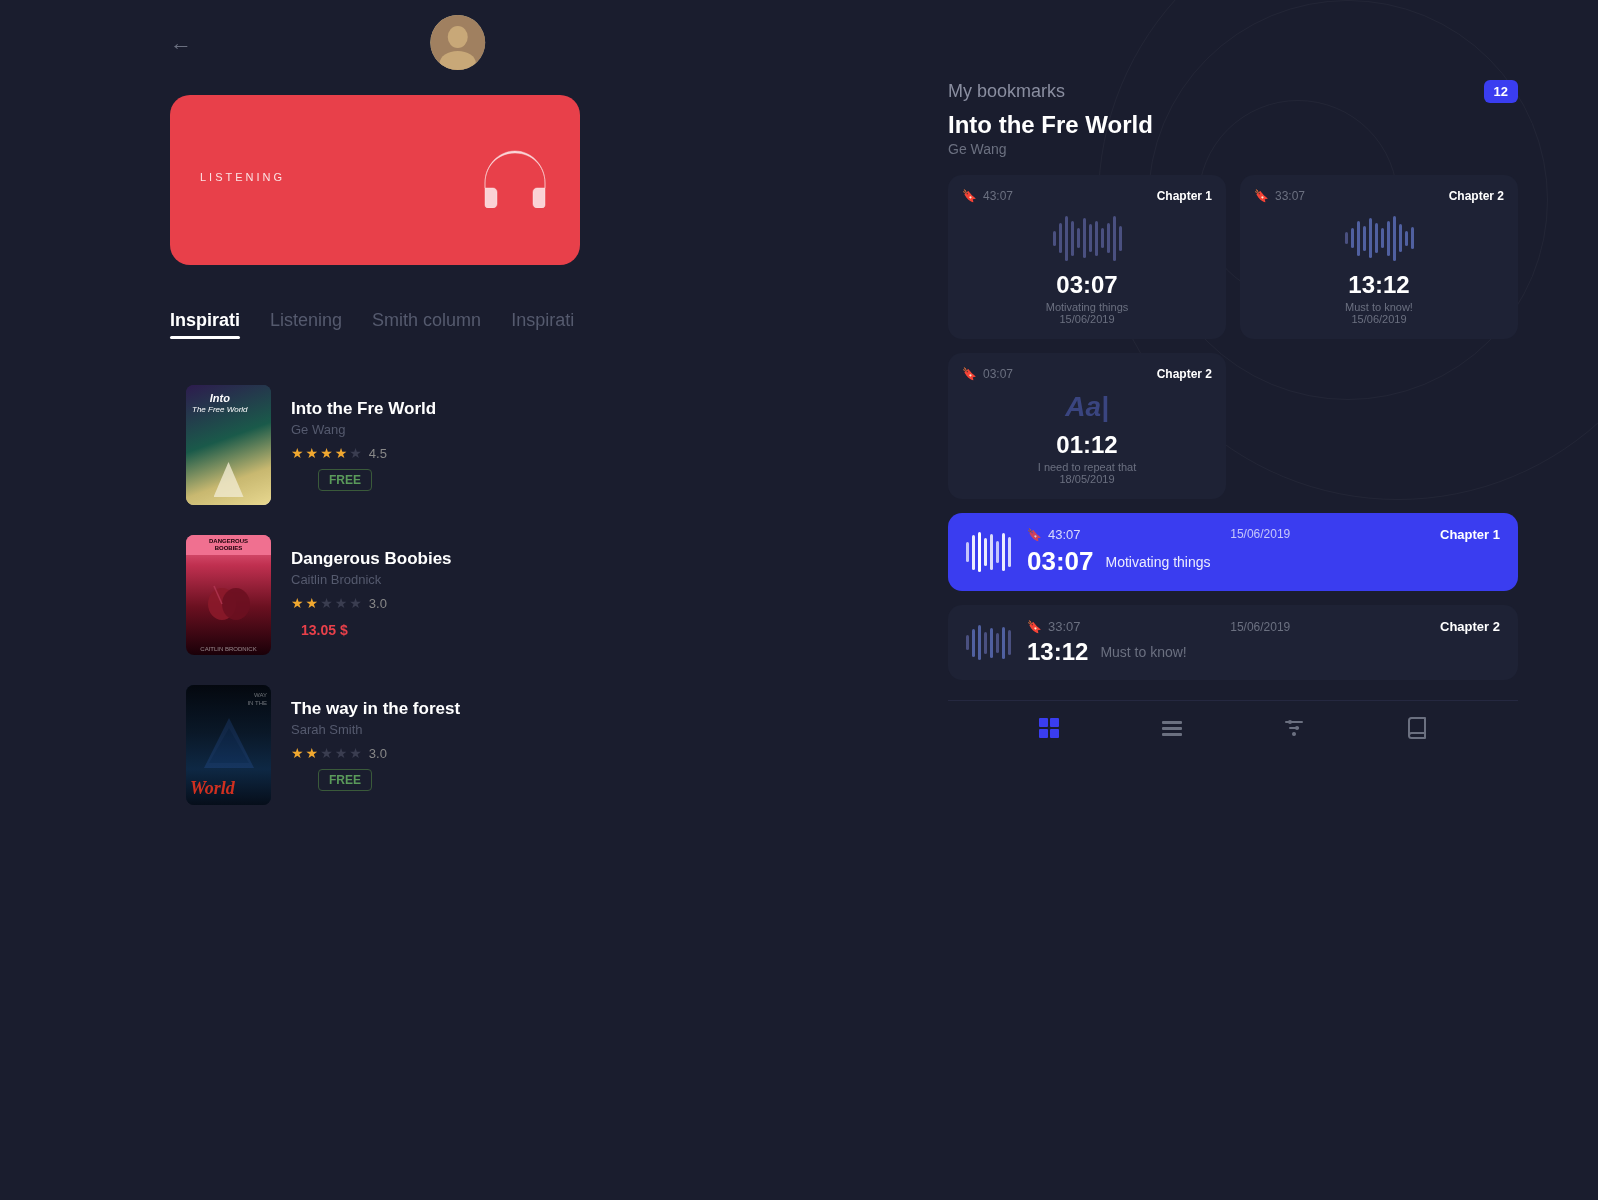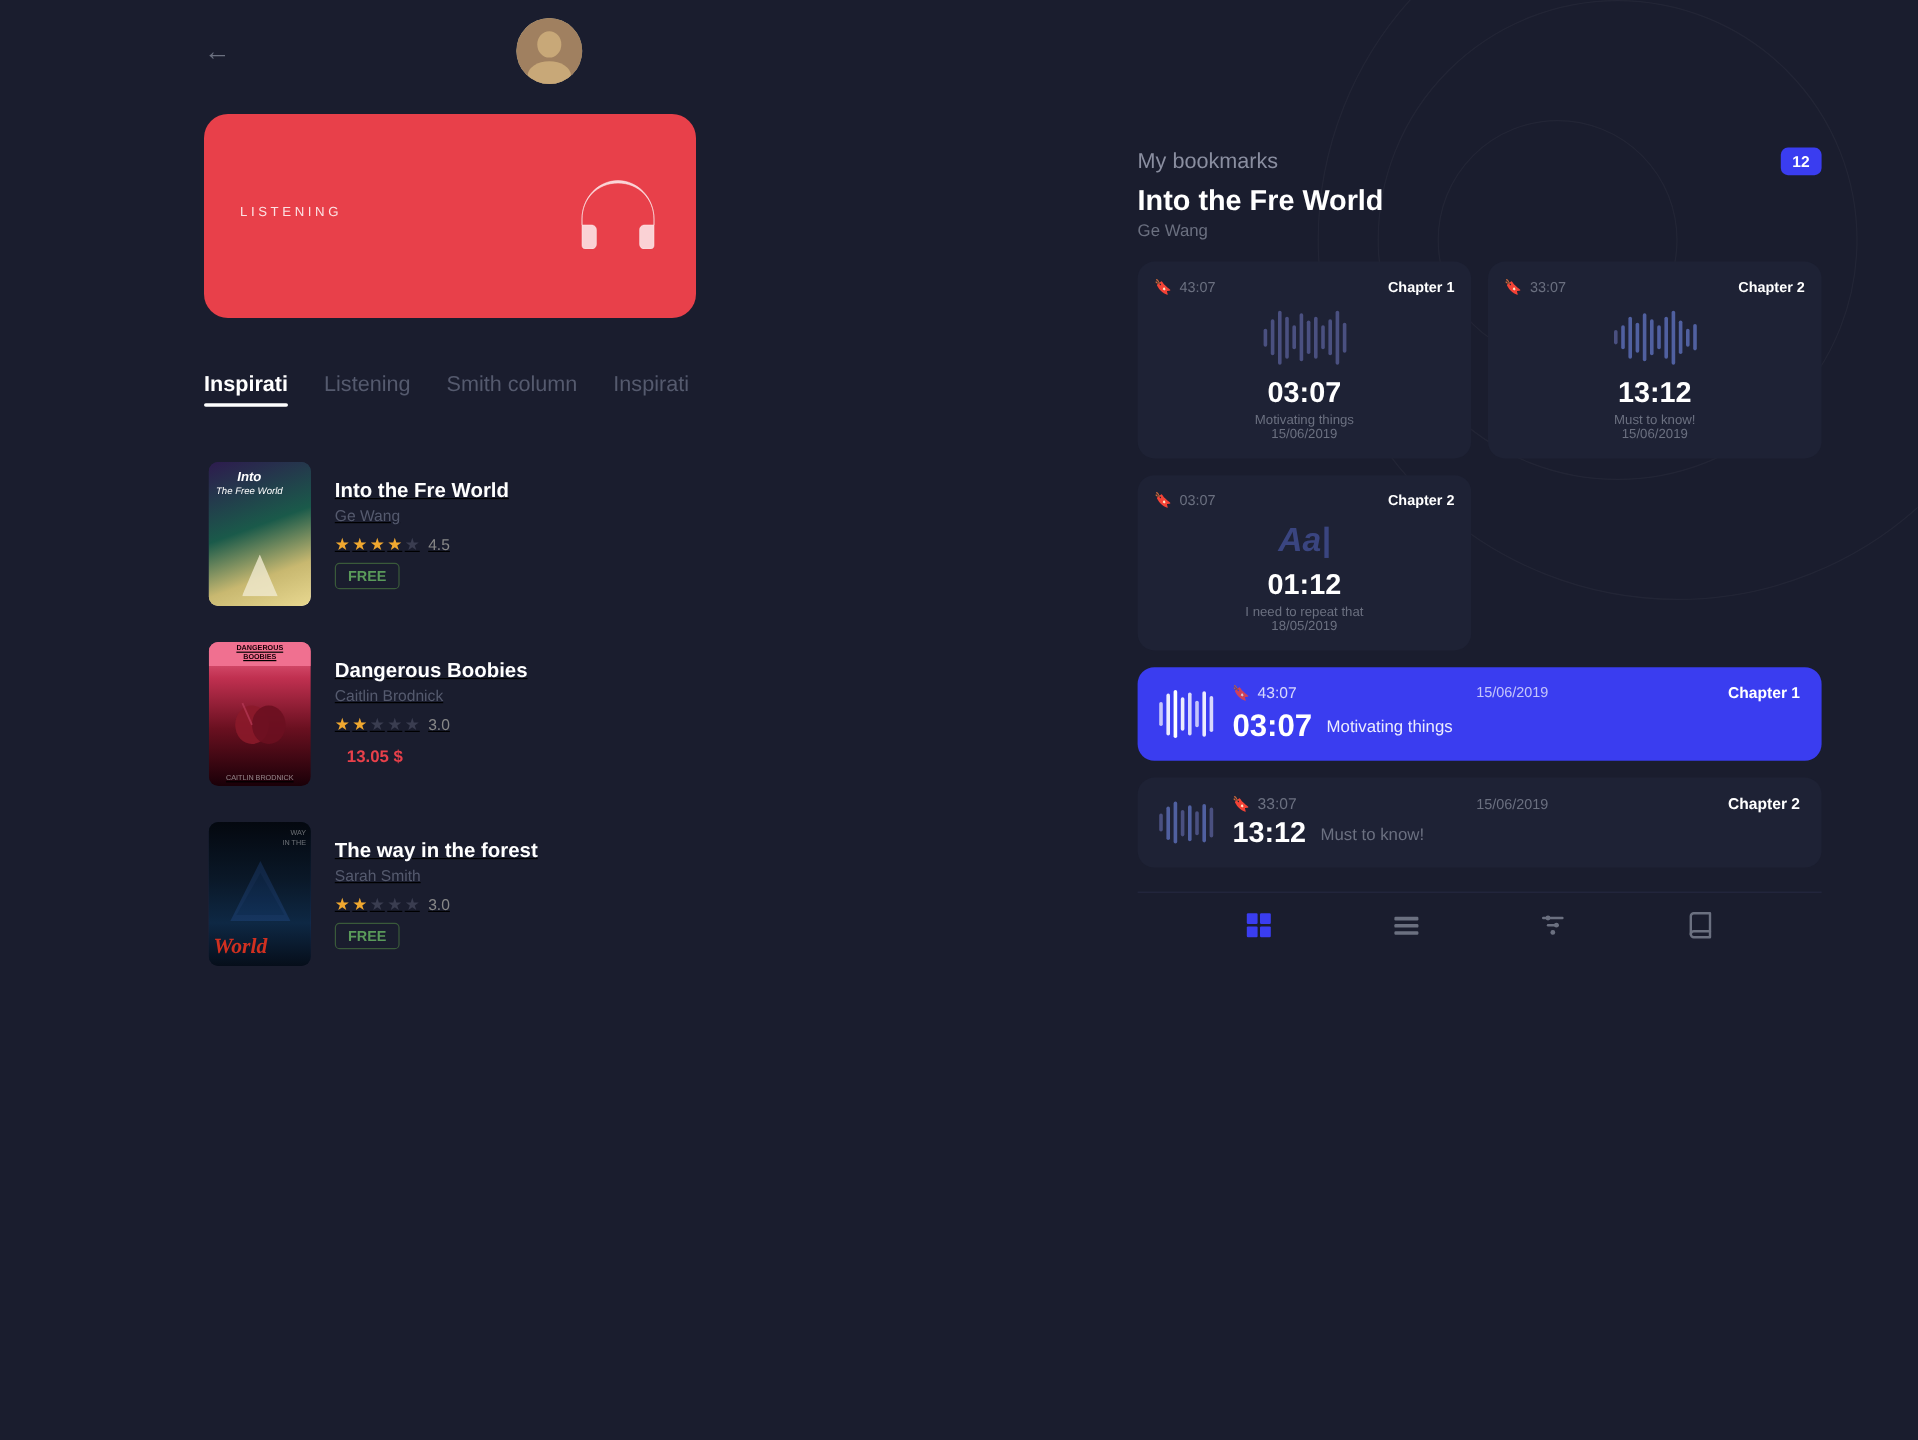--- a/index.html
+++ b/index.html
@@ -126,23 +126,22 @@
       width: 100%;
       height: 3px;
       background: #fff;
       border-radius: 2px;
     }
 
     
     .book-list {
       position: absolute;
       top: 385px;
-      left: 4px;
+      left: 16px;
       width: 430px;
-      text-decoration: underline;
     }
     .book-item {
       display: flex;
       align-items: center;
       gap: 20px;
       margin-bottom: 30px;
     }
     .book-cover {
       width: 85px;
       height: 120px;
@@ -185,20 +184,21 @@
       display: inline-block;
       padding: 3px 10px;
       border-radius: 4px;
       font-size: 12px;
       font-weight: 600;
     }
     .price-free {
       border: 1.5px solid #3a5a3a;
       color: #5a9a5a;
       background: transparent;
+      margin-left: 27px;
     }
     .price-paid {
       color: #e8404a;
       font-size: 14px;
       font-weight: 700;
     }
 
     
     .cover-dangerous {
       background: #1a1a1a;
@@ -268,21 +268,20 @@
       border-radius: 0 1px 1px 0;
     }
     .battery-fill { width: 85%; height: 100%; background: #fff; border-radius: 1px; }
 
     
     .bookmarks-header {
       display: flex;
       justify-content: space-between;
       align-items: center;
       margin-bottom: 8px;
-      margin-top: 43px;
     }
     .bookmarks-title {
       font-size: 18px;
       color: #8a8ea0;
       font-weight: 400;
     }
     .bookmarks-count {
       background: #3a3df0;
       color: #fff;
       font-size: 13px;

